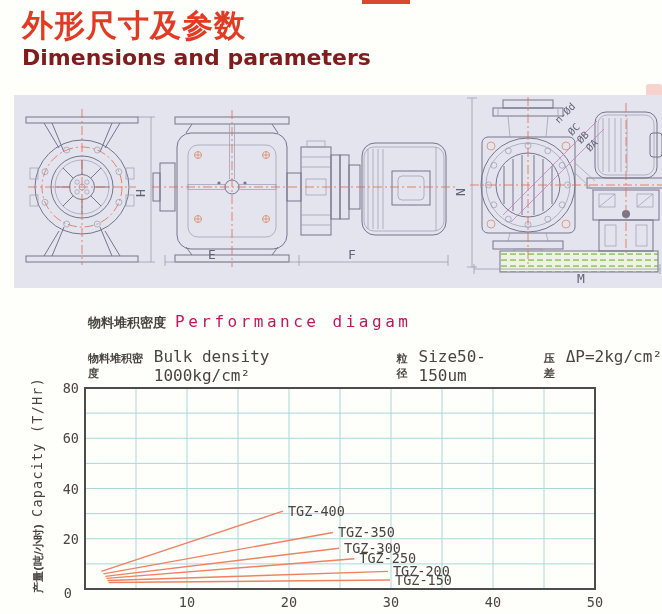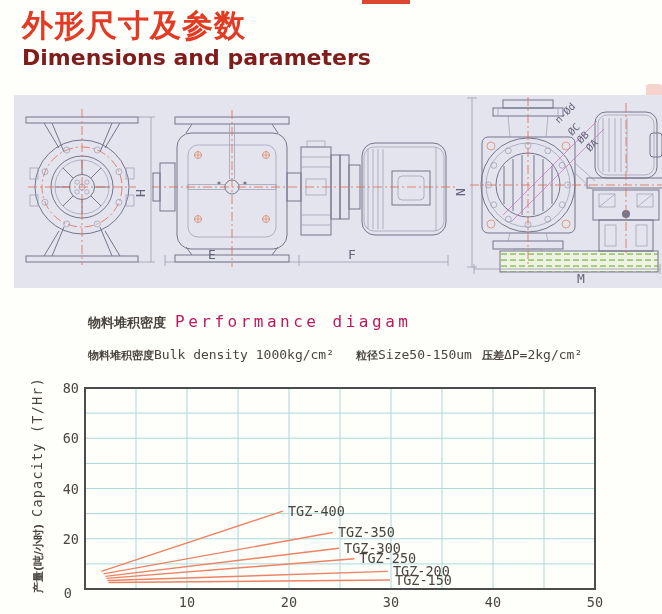--- a/index.html
+++ b/index.html
@@ -26,21 +26,21 @@
   .dtext{font-family:"DejaVu Sans Mono",monospace;font-size:13px;fill:#63637a;}
   .dtext-sm{font-family:"DejaVu Sans Mono",monospace;font-size:10px;fill:#63637a;}
 
   
   #chart-head{left:88px;top:312px;display:flex;align-items:baseline;gap:9px;}
   .cjk-bold{font-weight:bold;color:#4a453f;}
   #chart-title-cn{font-size:13px;}
   #chart-title-en{font-size:16px;letter-spacing:3.5px;color:#be185d;}
   #chart-cond{left:88px;top:347px;display:flex;align-items:baseline;color:#4a453f;}
   .c-cn{font-size:11px;}
-  .c-en{font-size:13px;}
+  .c-en{font-size:16px;}
   .gapA{display:inline-block;width:22px;}
   .gapB{display:inline-block;width:10px;}
 
   
   #chart-svg{left:0;top:374px;}
   .tick{font-size:13.5px;fill:#4a453f;font-family:"DejaVu Sans Mono",monospace;}
   .ycjk{font-size:11px;font-weight:bold;fill:#4a453f;font-family:"DejaVu Sans",sans-serif;}
   .ylat{font-size:13.5px;letter-spacing:1.2px;fill:#4a453f;font-family:"DejaVu Sans Mono",monospace;}
 </style>
 </head>

